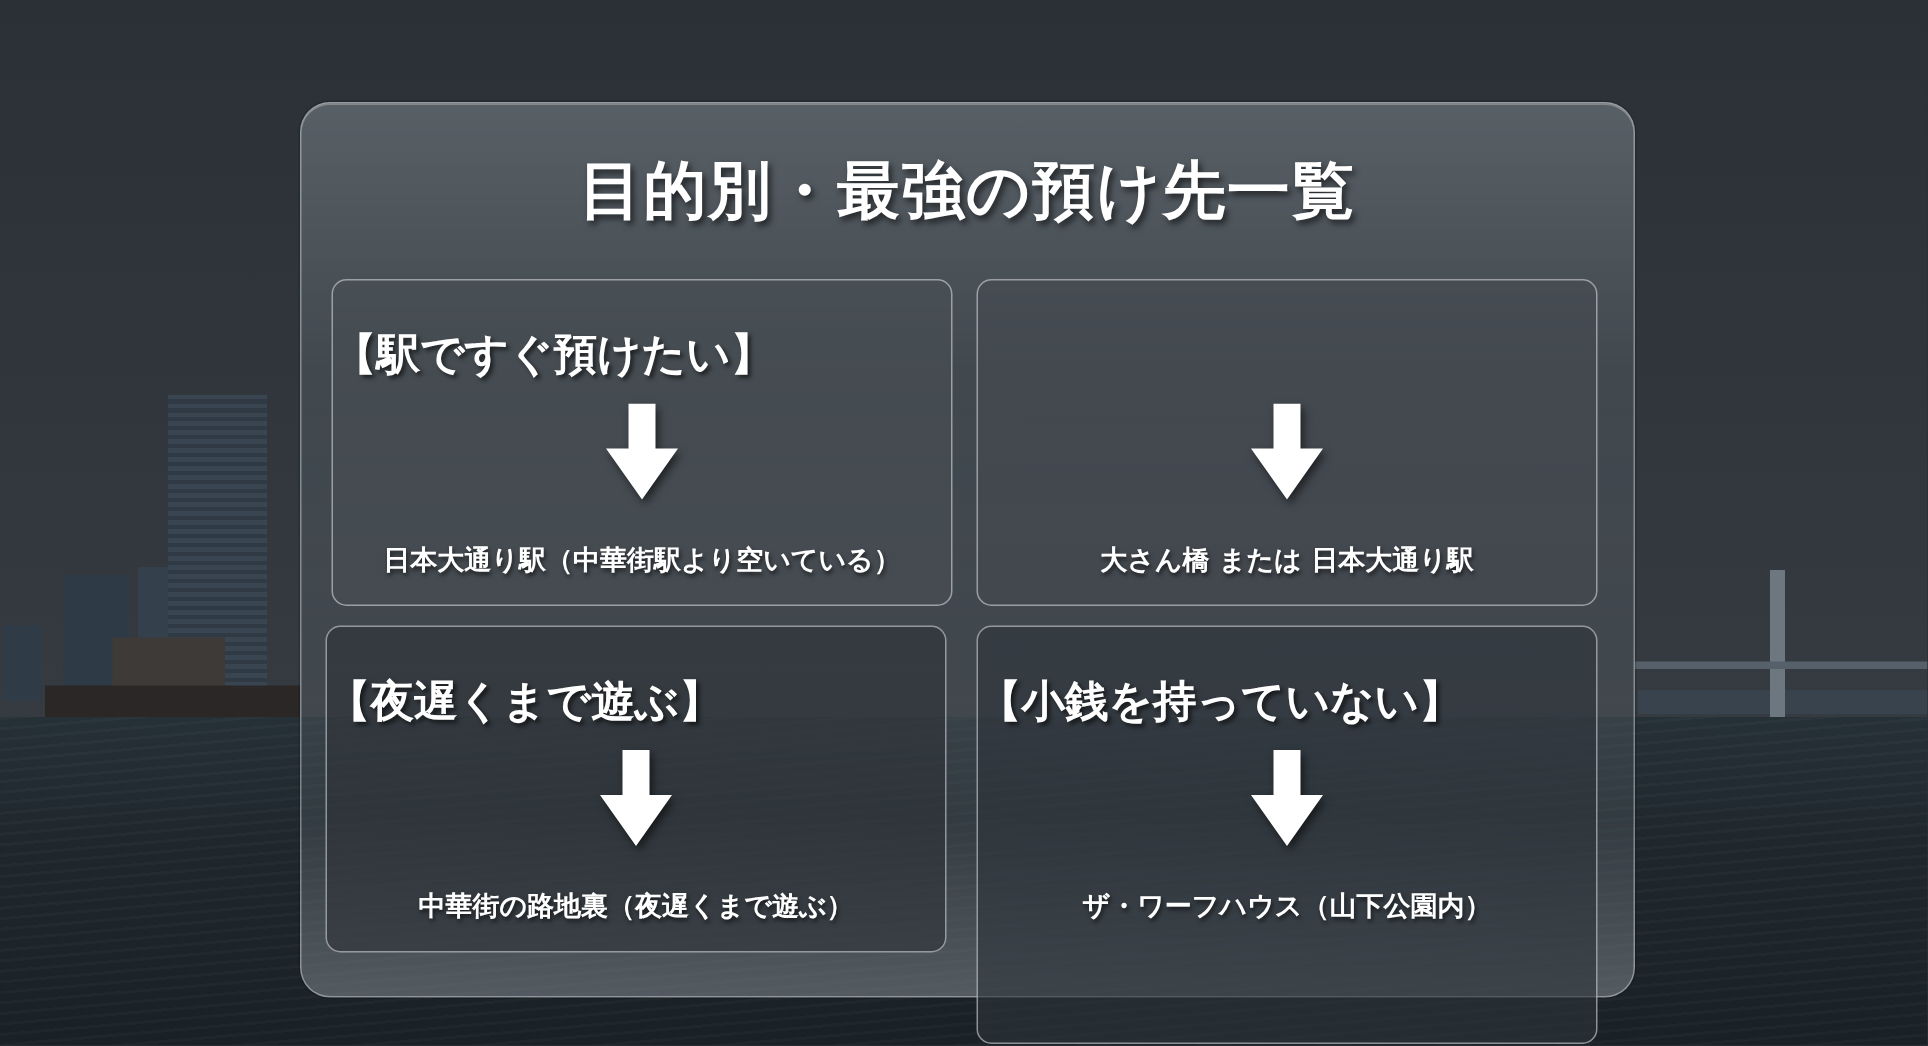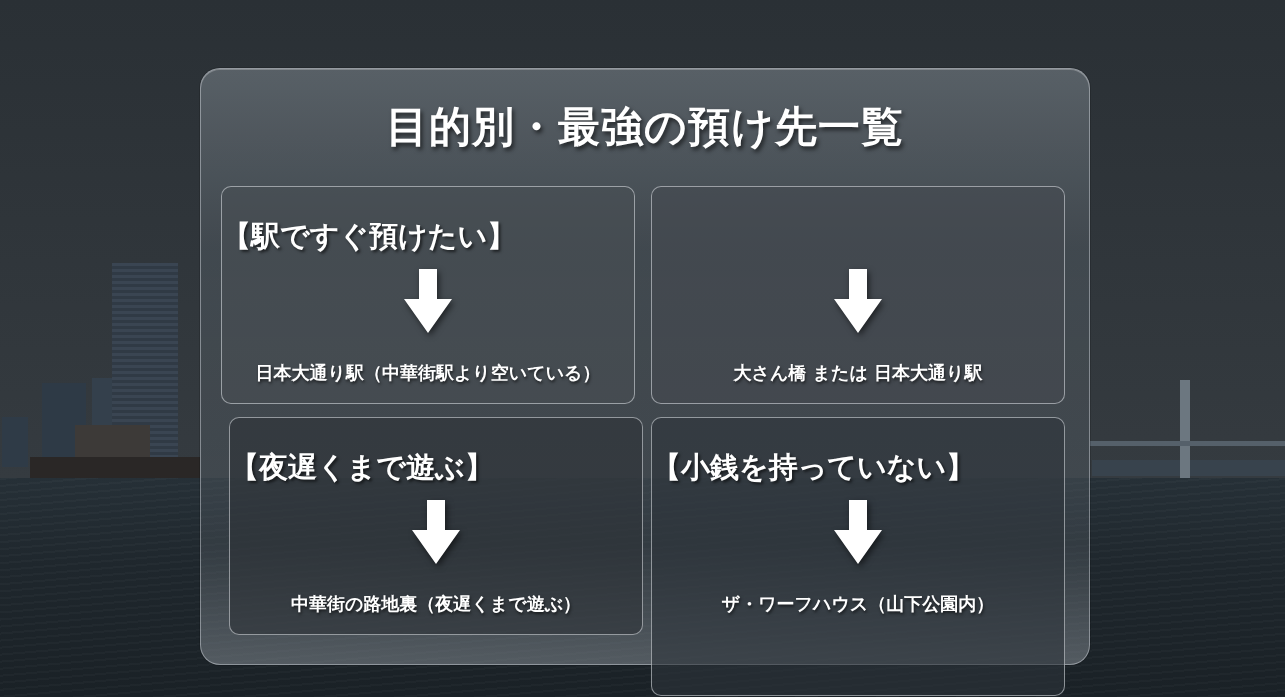--- a/index.html
+++ b/index.html
@@ -42,21 +42,21 @@
     text-shadow: 2px 3px 4px rgba(0,0,0,0.6);
   }
   .card {
     position:absolute; width:414px; border-radius:10px;
     border:1.5px solid rgba(225,230,235,0.55);
     background: rgba(60,66,72,0.55);
     box-sizing:border-box;
   }
   .card-tl { left:20px; top:117px; height:218px; background: rgba(72,78,84,0.6); }
   .card-tr { left:450px; top:117px; height:218px; background: rgba(68,74,80,0.6); }
-  .card-bl { left:28px; top:348px; height:218px; background: rgba(45,50,55,0.6); }
+  .card-bl { left:16px; top:348px; height:218px; background: rgba(45,50,55,0.6); }
   .card-br { left:450px; top:348px; height:279px; background: rgba(45,52,58,0.6); }
   .card-head {
     position:absolute; left:0; top:30px; width:100%; text-align:left;
     color:#fff; font-size:29px; font-weight:bold;
     text-shadow: 2px 2px 3px rgba(0,0,0,0.6);
   }
   .arrow {
     position:absolute; left:50%; top:82px; transform:translateX(-50%);
     width:48px; height:64px; filter: drop-shadow(2px 3px 3px rgba(0,0,0,0.55));
   }

